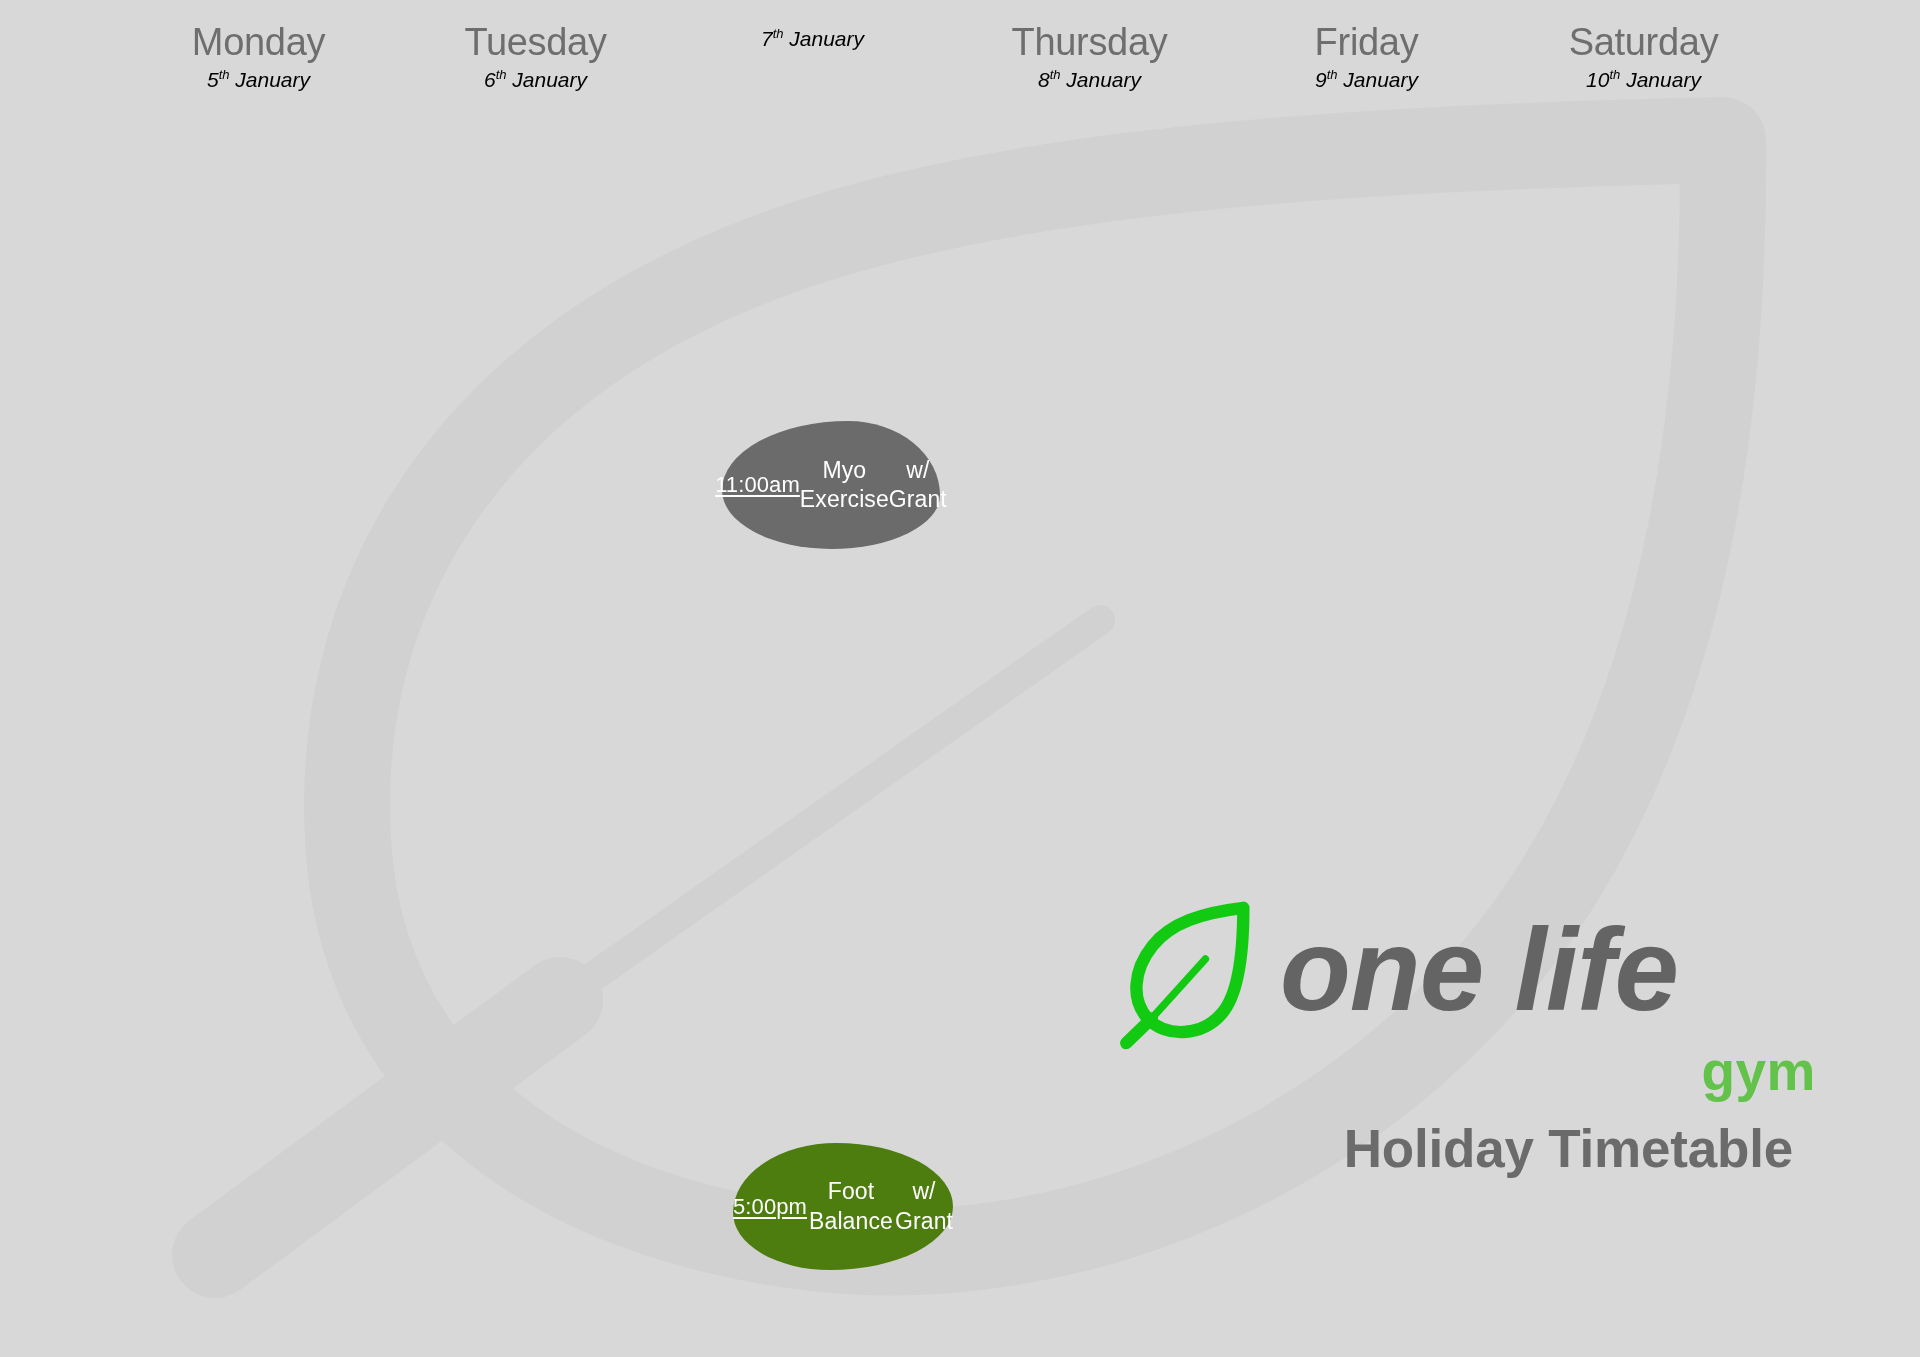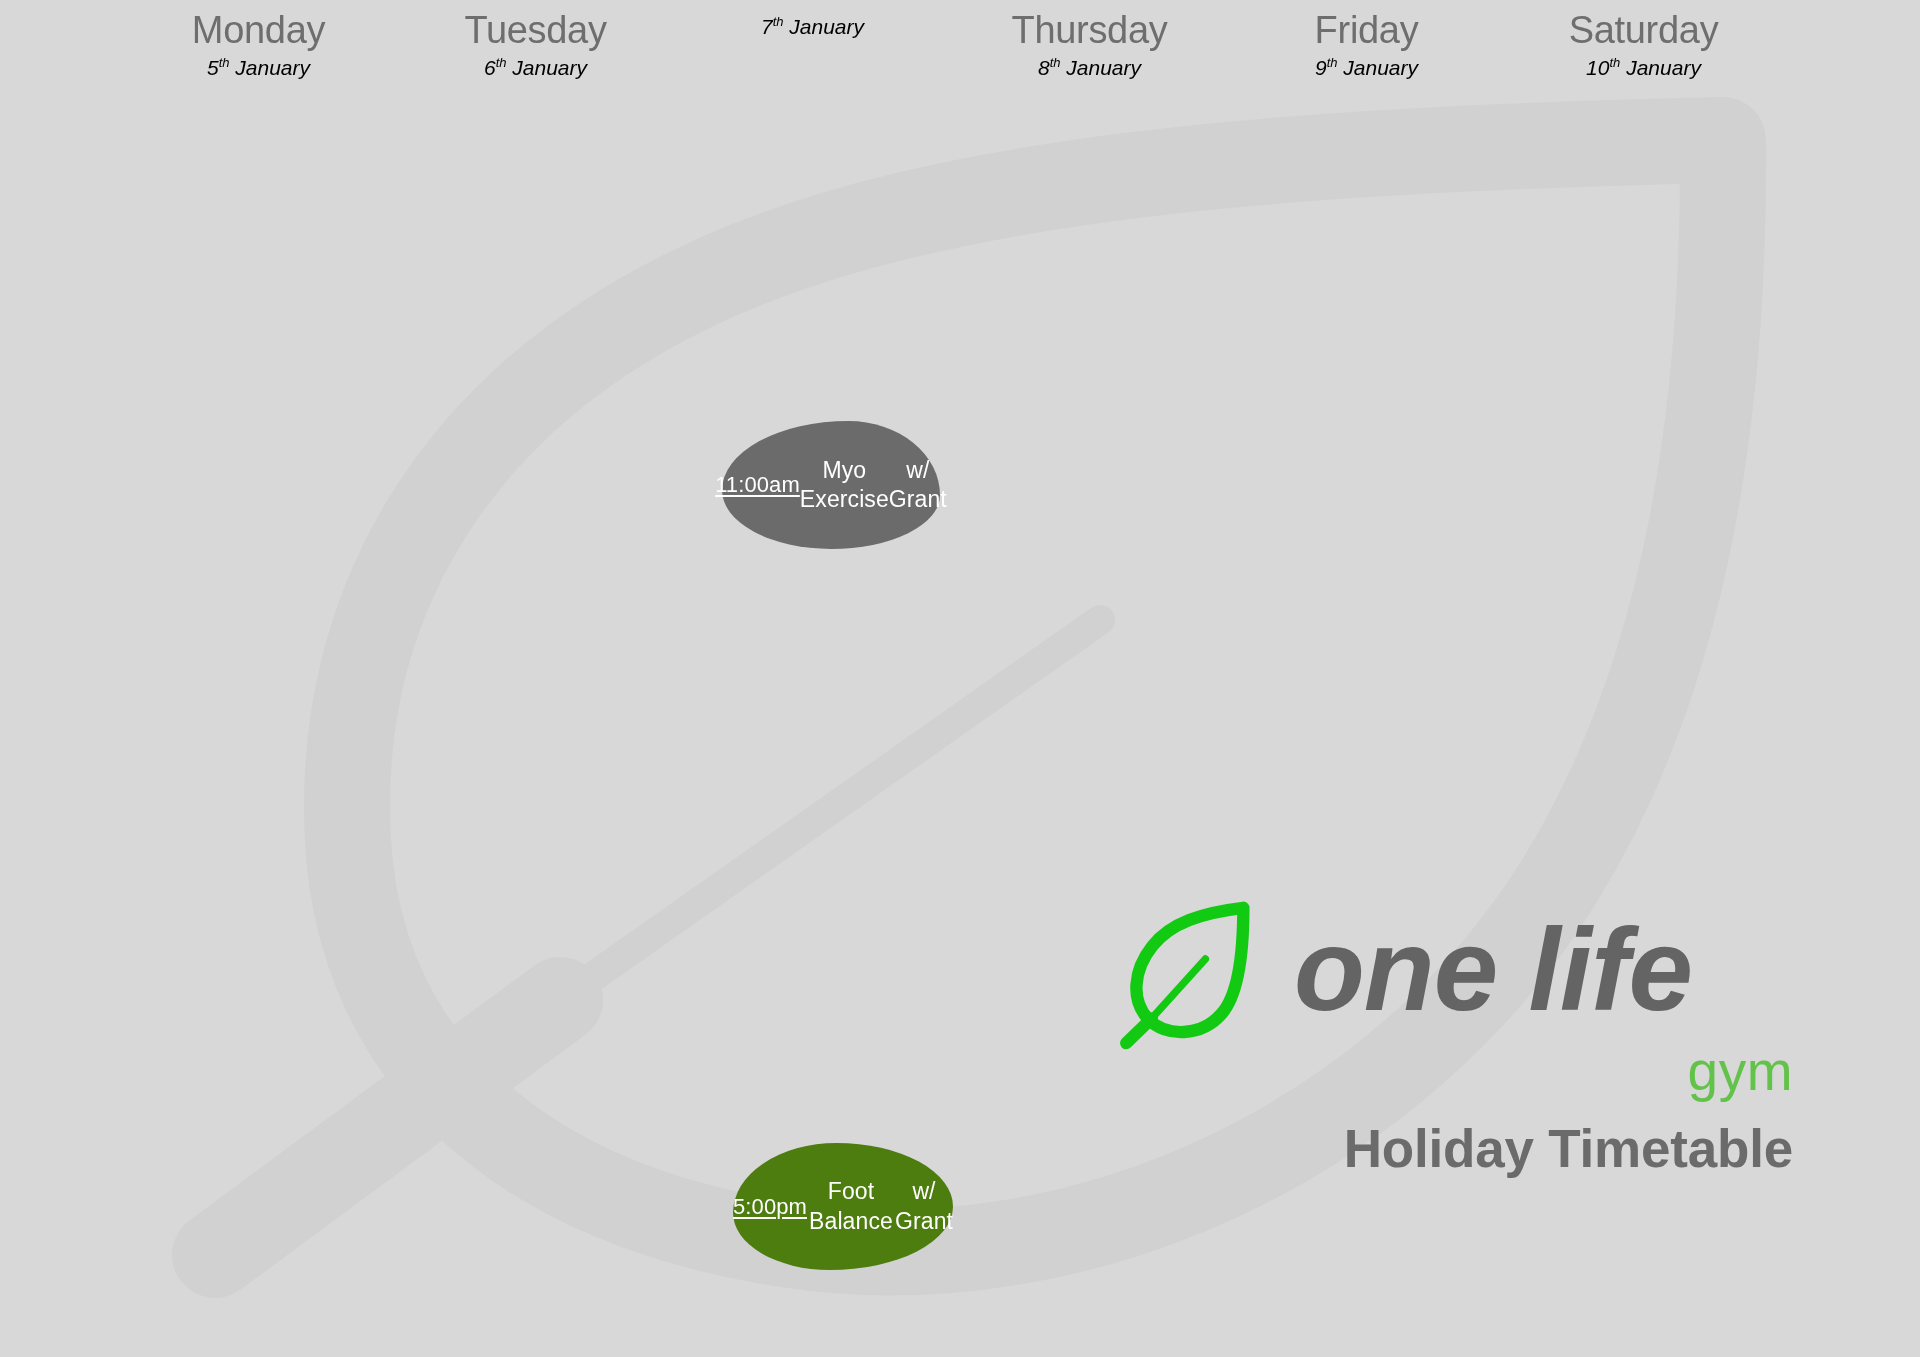--- a/index.html
+++ b/index.html
@@ -42,21 +42,21 @@
     width: 1920px;
     height: 120px;
     display: flex;
     z-index: 3;
     padding-left: 120px;
     box-sizing: border-box;
   }
   .day-col {
     width: 277px;
     text-align: center;
-    padding-top: 10px;
+    padding-top: 22px;
   }
   .day-name {
     font-size: 38px;
     font-weight: 400;
     color: #6e6e6e;
     letter-spacing: -0.3px;
     line-height: 1.08;
     white-space: nowrap;
   }
   .day-date {
@@ -141,30 +141,31 @@
     margin-left: 8px;
     margin-right: -4px;
   }
   .wordmark {
     font-size: 116px;
     font-weight: bold;
     font-style: italic;
     color: #646464;
     letter-spacing: -1px;
     line-height: 1;
-    margin-left: 20px;
+    margin-left: 6px;
   }
   .gym {
     text-align: right;
     font-size: 55px;
     color: #62c24a;
     line-height: 1;
     margin-top: -6px;
-    margin-right: 52px;
+    margin-right: 29px;
     letter-spacing: 0.5px;
+    font-weight: bold;
   }
   .poster-title {
     text-align: right;
     font-size: 53px;
     font-weight: bold;
     color: #6b6b6b;
     line-height: 1.06;
     margin-top: 22px;
     margin-right: 52px;
     letter-spacing: -0.2px;

